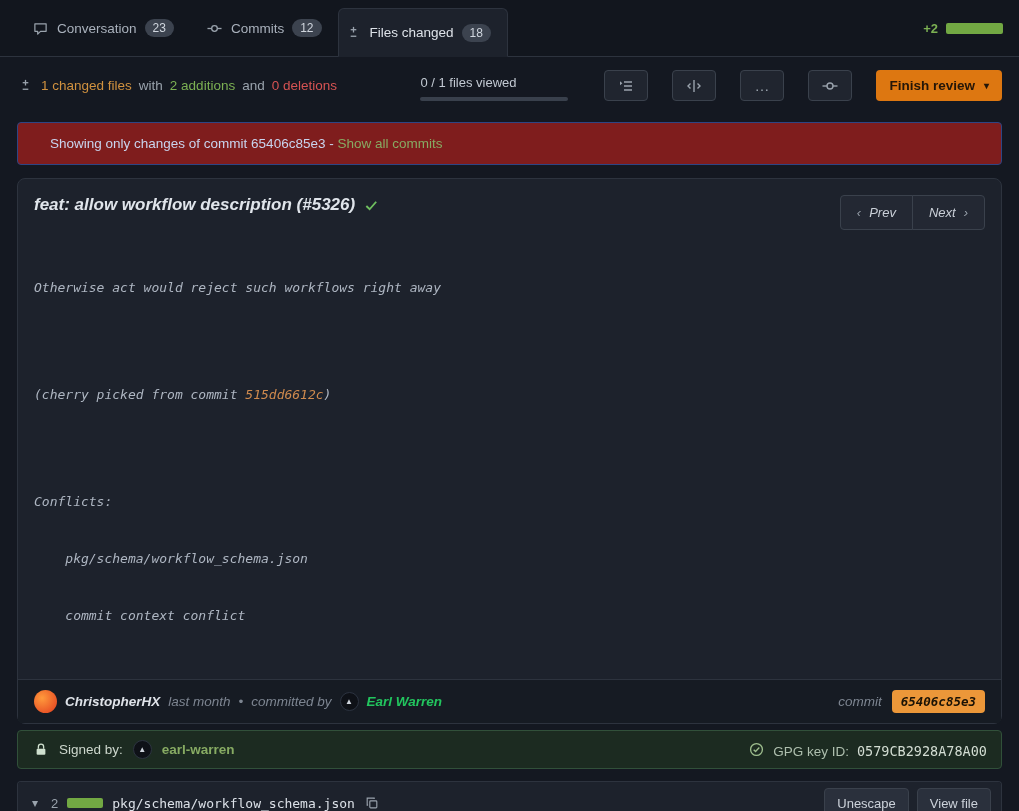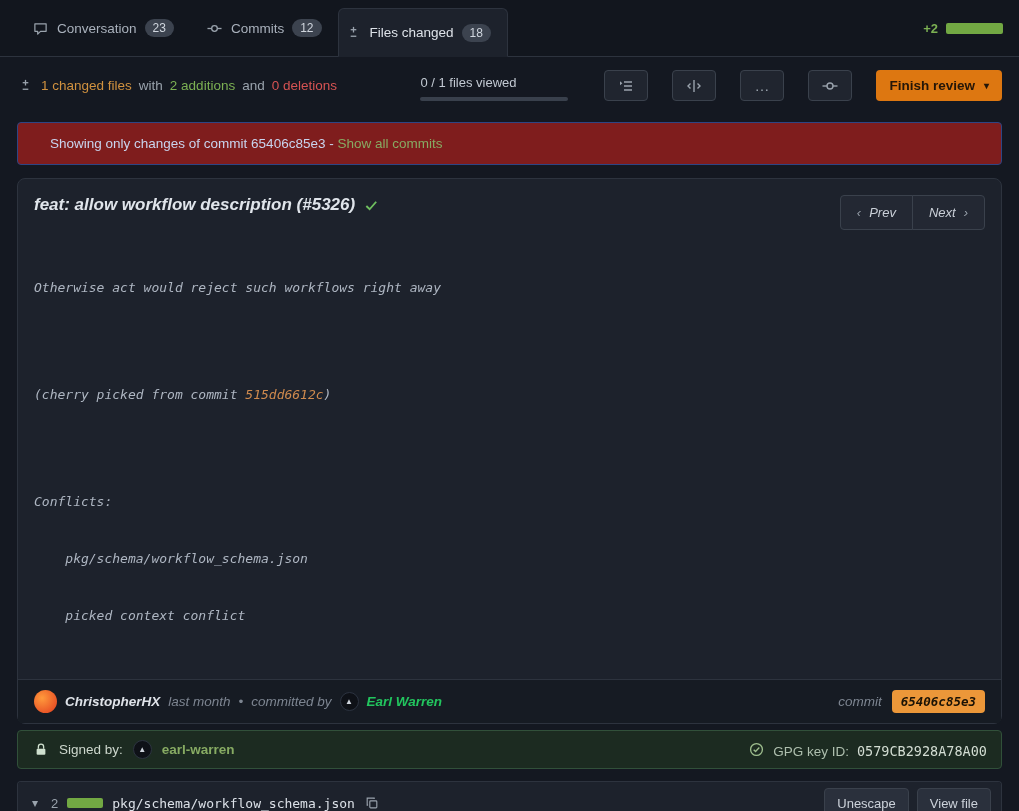--- a/index.html
+++ b/index.html
@@ -190,21 +190,21 @@
       </div>
     </div>
   </div>
   <div class="commit-body">
     <div>Otherwise act would reject such workflows right away</div>
     <div class="gap"></div>
     <div><span>(cherry picked from commit </span><a>515dd6612c</a><span>)</span></div>
     <div class="gap"></div>
     <div>Conflicts:</div>
     <div>    pkg/schema/workflow_schema.json</div>
-    <div>    picked context conflict</div>
+    <div>    commit context conflict</div>
   </div>
   <div class="commit-meta">
     <span class="avatar-lg"></span>
     <span class="name">ChristopherHX</span>
     <span class="muted">last month</span>
     <span class="muted">•</span>
     <span class="muted">committed by</span>
     <span class="avatar-sm">▲</span>
     <span class="committer">Earl Warren</span>
     <div class="meta-right">

